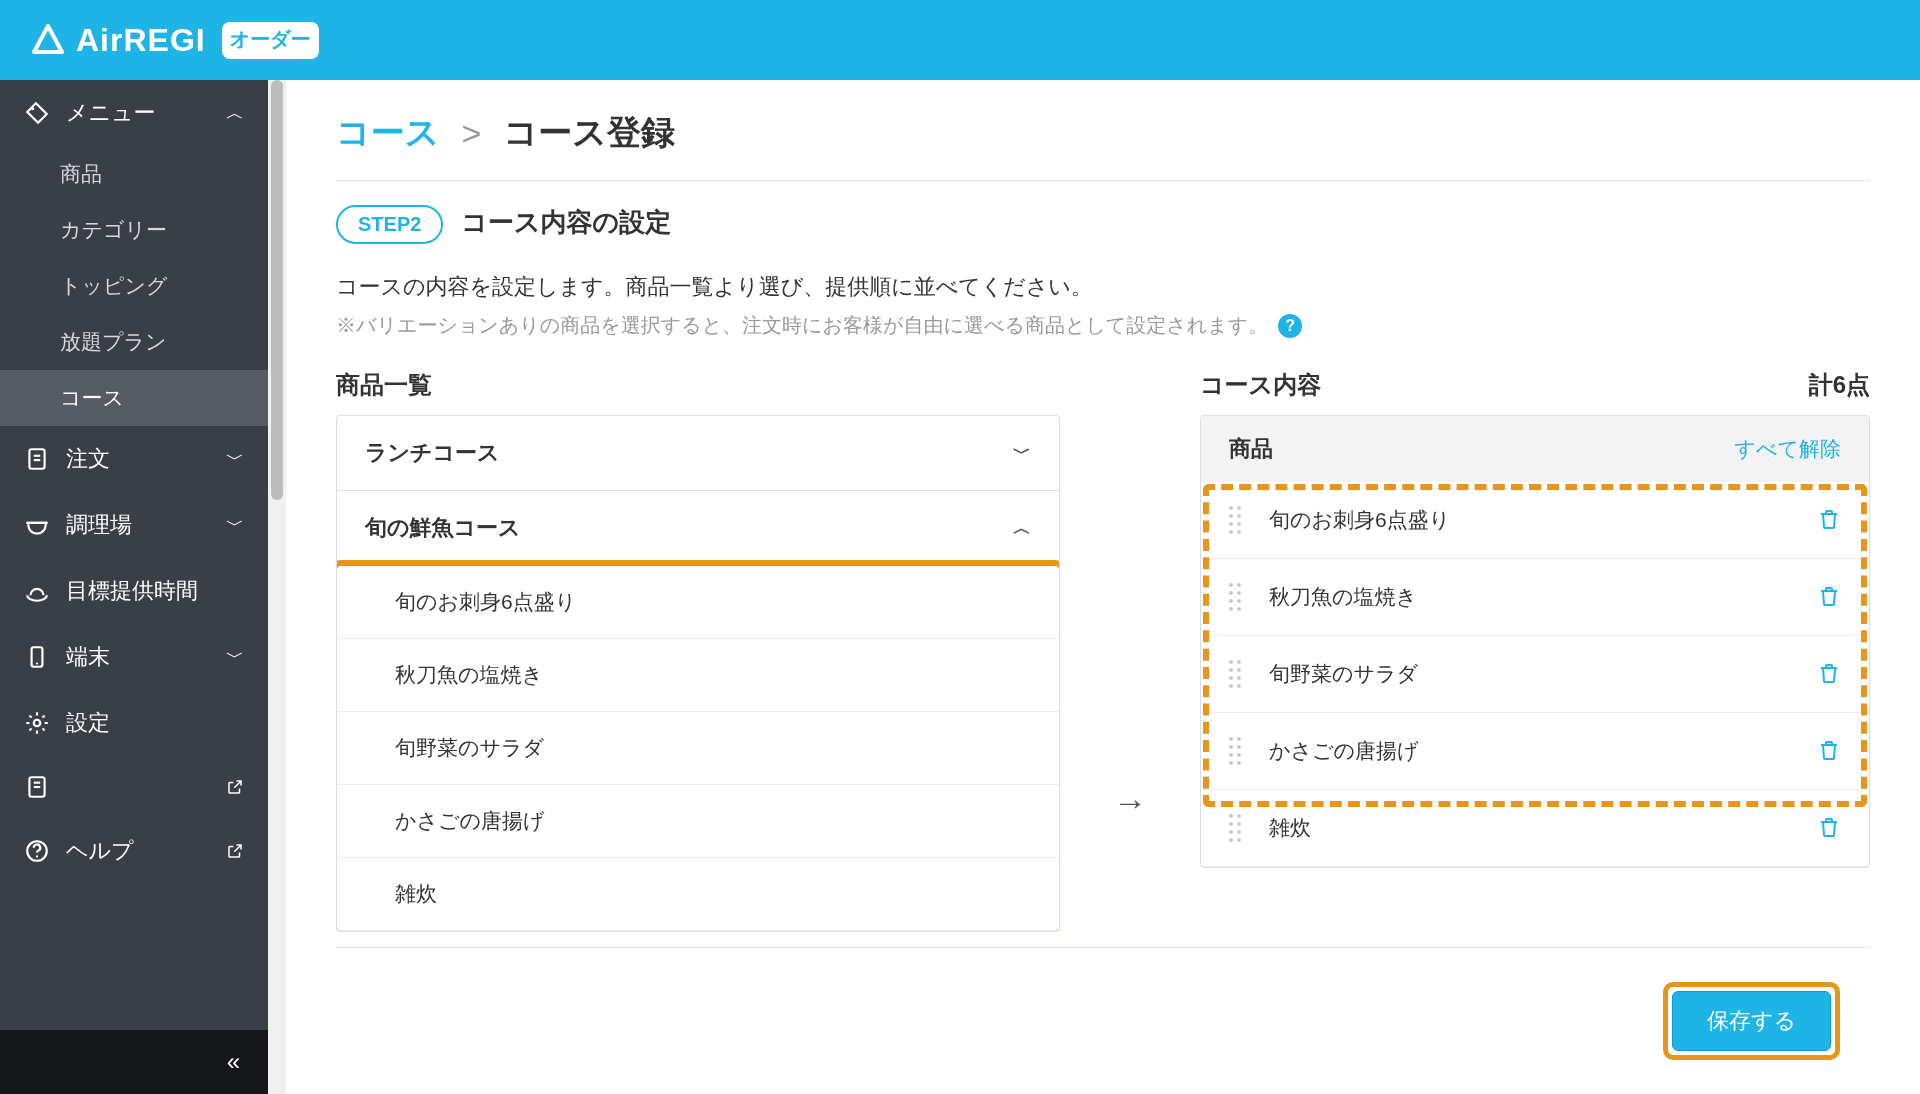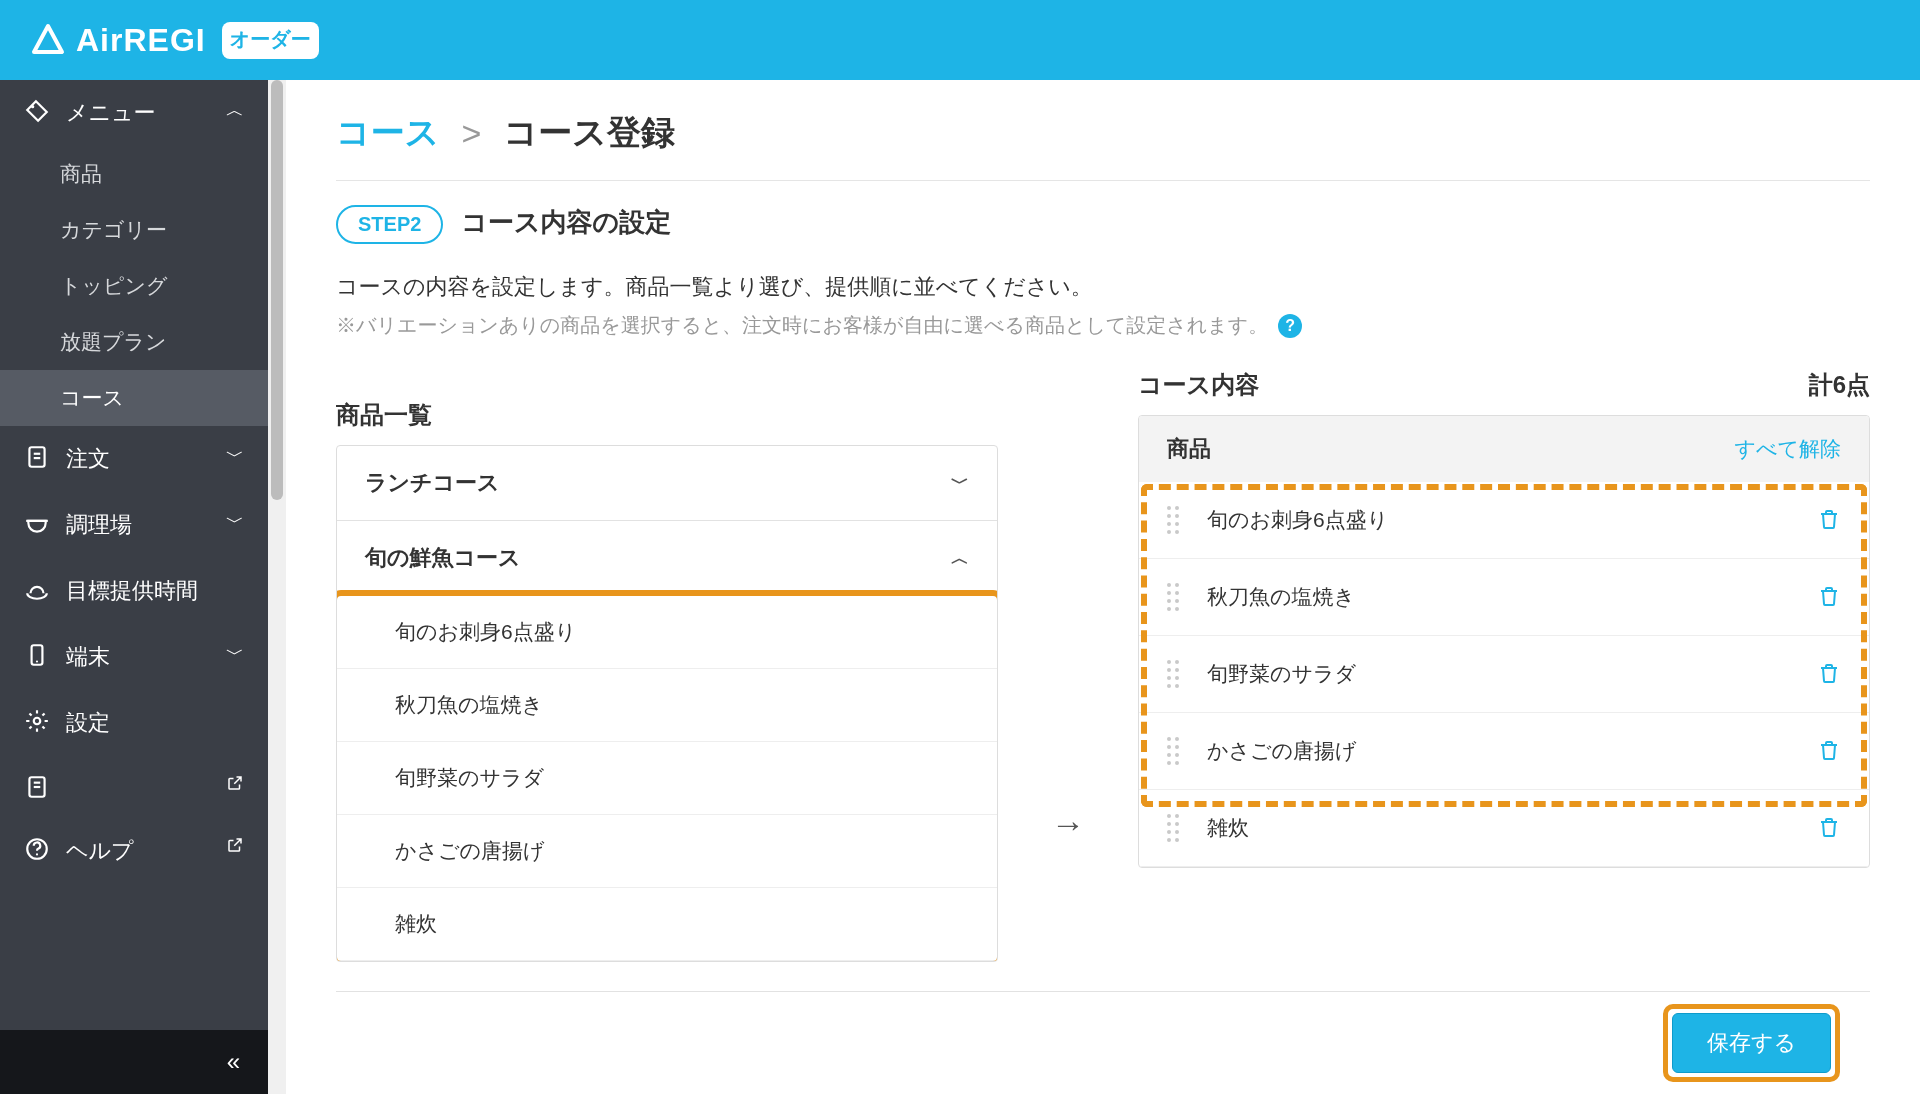--- a/index.html
+++ b/index.html
@@ -12,21 +12,21 @@
 .logo { display: flex; gap: 10px; }
 .logo-icon { width: 36px; height: 36px; }
 .logo-text { color: #fff; font-size: 32px; font-weight: 600; letter-spacing: 1px; }
 .logo-badge { background: #fff; color: #1EB4E6; padding: 4px 8px; border-radius: 8px; font-size: 20px; font-weight: 700; margin-left: 6px; }
 
 .body { display: flex; flex: 1; overflow: hidden; }
 
 
 .sidebar { width: 268px; background: #3A3E46; color: #fff; display: flex; flex-direction: column; position: relative; }
 .sidebar-scroll { flex: 1; overflow-y: auto; }
-.nav-item { display: flex; align-items: flex-start; padding: 18px 24px; font-size: 22px; cursor: pointer; gap: 16px; }
+.nav-item { display: flex; align-items: center; padding: 18px 24px; font-size: 22px; cursor: pointer; gap: 16px; }
 .nav-item.expanded { }
 .nav-item .chev { margin-left: auto; font-size: 18px; }
 .nav-icon { width: 26px; height: 26px; display: flex; align-items: center; justify-content: center; }
 .nav-sub { padding: 14px 24px 14px 60px; font-size: 21px; cursor: pointer; color: #d6d8db; }
 .nav-sub.active { background: #565B64; color: #fff; }
 .ext-icon { margin-left: auto; }
 .collapse-bar { height: 64px; background: #15171B; display: flex; align-items: center; justify-content: flex-end; padding: 0 28px; font-size: 24px; cursor: pointer; }
 
 
 .main-wrap { flex: 1; display: flex; overflow: hidden; }
@@ -42,21 +42,21 @@
 .step-row { display: flex; align-items: flex-start; gap: 18px; margin-bottom: 28px; }
 .step-pill { border: 2px solid #1EB4E6; color: #1EB4E6; border-radius: 999px; padding: 6px 20px; font-size: 20px; font-weight: 700; }
 .step-title { font-size: 26px; font-weight: 700; color: #333; }
 
 .desc { font-size: 22px; color: #333; margin-bottom: 10px; }
 .subdesc { font-size: 20px; color: #999; display: flex; align-items: center; gap: 10px; margin-bottom: 30px; }
 .help-dot { width: 24px; height: 24px; border-radius: 50%; background: #1EB4E6; color: #fff; display: flex; align-items: center; justify-content: center; font-size: 16px; font-weight: 700; }
 
 .columns { display: flex; gap: 40px; flex: 1; overflow: hidden; }
 .col { display: flex; flex-direction: column; }
-.col-left { width: 662px; justify-content: center; }
+.col-left { width: 724px; }
 .col-arrow { display: flex; align-items: center; justify-content: center; width: 60px; font-size: 34px; color: #555; font-weight: 700; padding-top: 280px; }
 .col-right { flex: 1; }
 
 .col-title-row { display: flex; align-items: baseline; margin-bottom: 14px; }
 .col-title { font-size: 24px; font-weight: 700; color: #333; }
 .col-count { margin-left: auto; font-size: 24px; font-weight: 700; color: #333; }
 
 .panel { border: 1px solid #ddd; border-radius: 4px; overflow: hidden; }
 
 .acc-header { padding: 22px 28px; font-size: 22px; font-weight: 700; color: #333; border-bottom: 1px solid #e2e2e2; display: flex; align-items: center; cursor: pointer; }
@@ -72,21 +72,21 @@
 .clear-all { margin-left: auto; color: #1EB4E6; font-size: 21px; cursor: pointer; }
 .right-body { position: relative; padding: 0; }
 .course-row { padding: 24px 28px; display: flex; align-items: center; border-bottom: 1px solid #eee; font-size: 21px; color: #333; }
 .drag-dots { width: 18px; height: 28px; margin-right: 22px; display: grid; grid-template-columns: repeat(2, 4px); grid-template-rows: repeat(4, 4px); gap: 4px; }
 .drag-dots span { background: #c9c9c9; border-radius: 50%; }
 .trash { margin-left: auto; color: #1EB4E6; cursor: pointer; width: 24px; height: 26px; }
 .dashed-frame { position: absolute; top: 2px; left: 2px; right: 2px; bottom: 60px; border: 6px dashed #E8951C; border-radius: 6px; pointer-events: none; }
 .partial-row { padding: 24px 28px 0 28px; display: flex; align-items: center; font-size: 21px; color: #333; opacity: .85; overflow: hidden; height: 30px; }
 
 
-.footer { border-top: 1px solid #e2e2e2; padding: 12px 30px; display: flex; justify-content: flex-end; background: #fff; }
+.footer { border-top: 1px solid #e2e2e2; padding: 34px 30px; display: flex; justify-content: flex-end; background: #fff; }
 .save-wrap { border: 5px solid #E8951C; border-radius: 10px; padding: 4px; }
 .save-btn { background: #1EB4E6; color: #fff; border: 1px solid #0E9BCB; padding: 14px 34px; font-size: 22px; border-radius: 6px; cursor: pointer; font-weight: 500; }
 
 svg { display: block; }
 </style>
 </head>
 <body>
 
 <div class="app">
   <div class="header">

